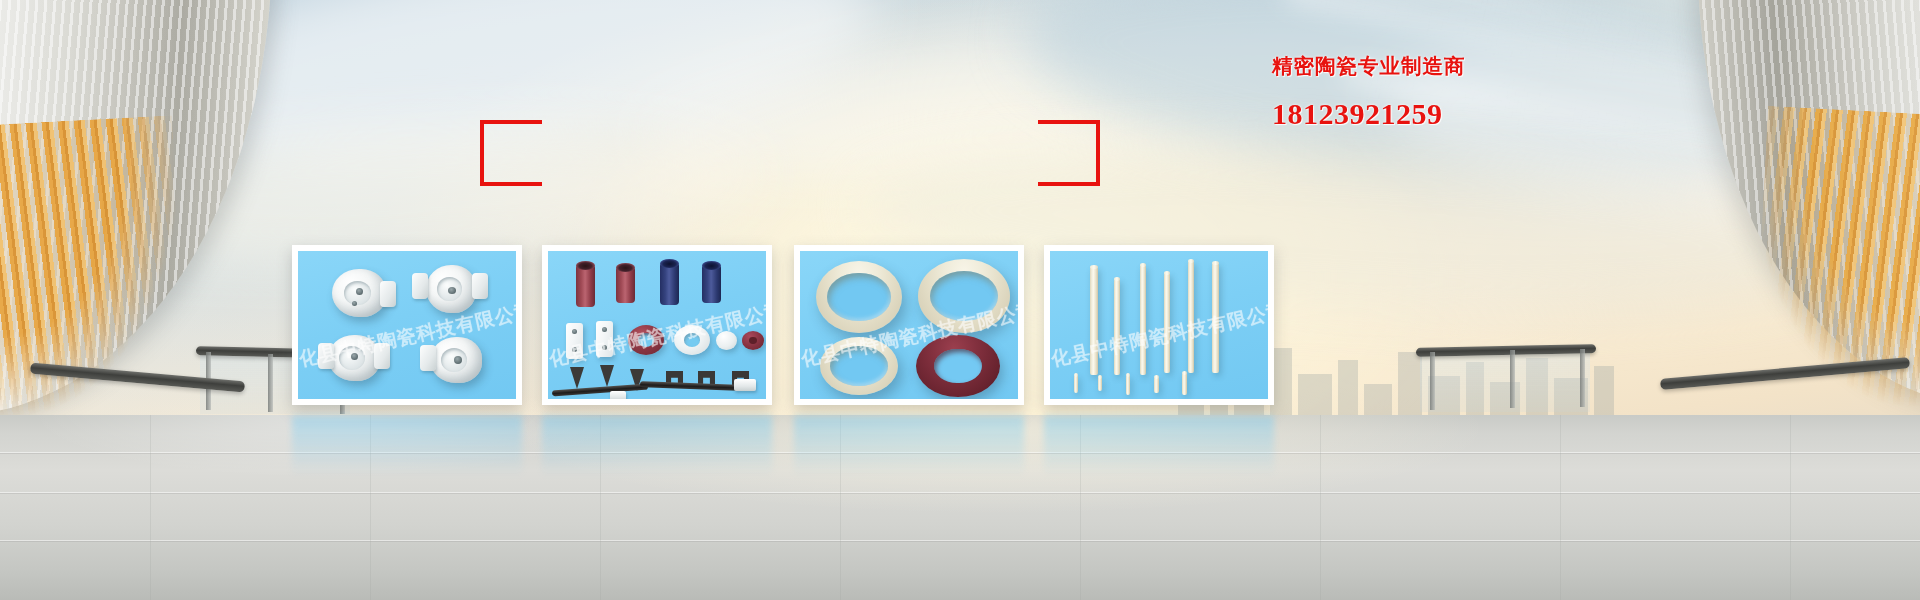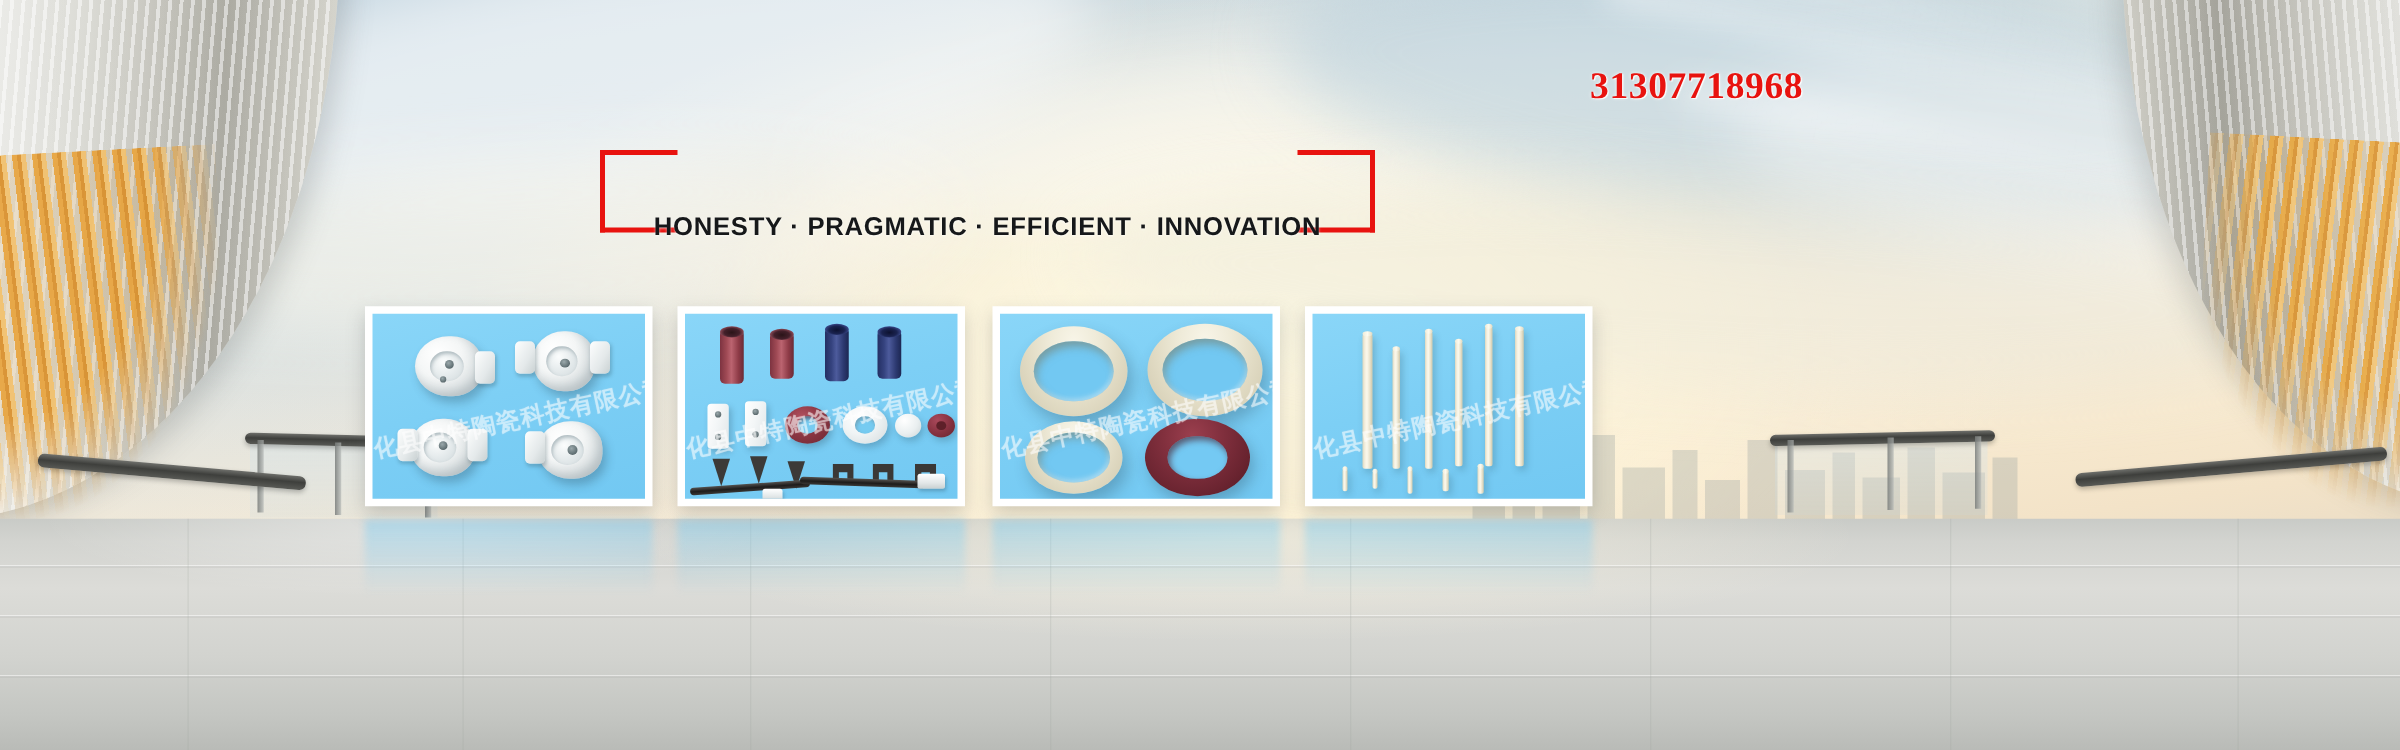--- a/index.html
+++ b/index.html
@@ -402,25 +402,25 @@
   <div class="rail-bar" style="left:30px;top:372px;width:215px;height:11px;transform:rotate(5deg);"></div>
   <div class="rail-bar" style="left:1660px;top:368px;width:250px;height:11px;transform:rotate(-5deg);"></div>
 
   <div class="slogan-wrap">
     <div class="bracket bk-tl-h"></div>
     <div class="bracket bk-tl-v"></div>
     <div class="bracket bk-tl-h2"></div>
     <div class="bracket bk-br-h"></div>
     <div class="bracket bk-br-v"></div>
     <div class="bracket bk-br-h2"></div>
-    <div class="slogan-en">HONESTY · PRAGMATIC · EFFICIENT · INNOVATION</div>
   </div>
 
   <div class="contact">
-    <div class="phone">31307718968</div>
+    <div class="line1">精密陶瓷专业制造商</div>
+    <div class="phone">18123921259</div>
   </div>
 
   <div class="panels">
 
     <div class="panel" style="left:0px;width:230px;">
       <div class="panel-inner">
         <div class="part socket" style="left:34px;top:18px;">
           <div class="hole" style="left:24px;top:19px;width:7px;height:7px;"></div>
           <div class="hole" style="left:20px;top:32px;width:5px;height:5px;"></div>
         </div>

